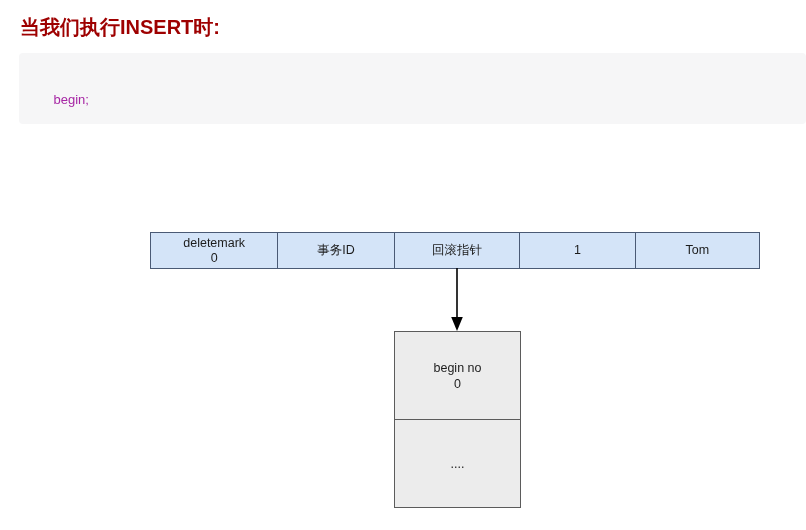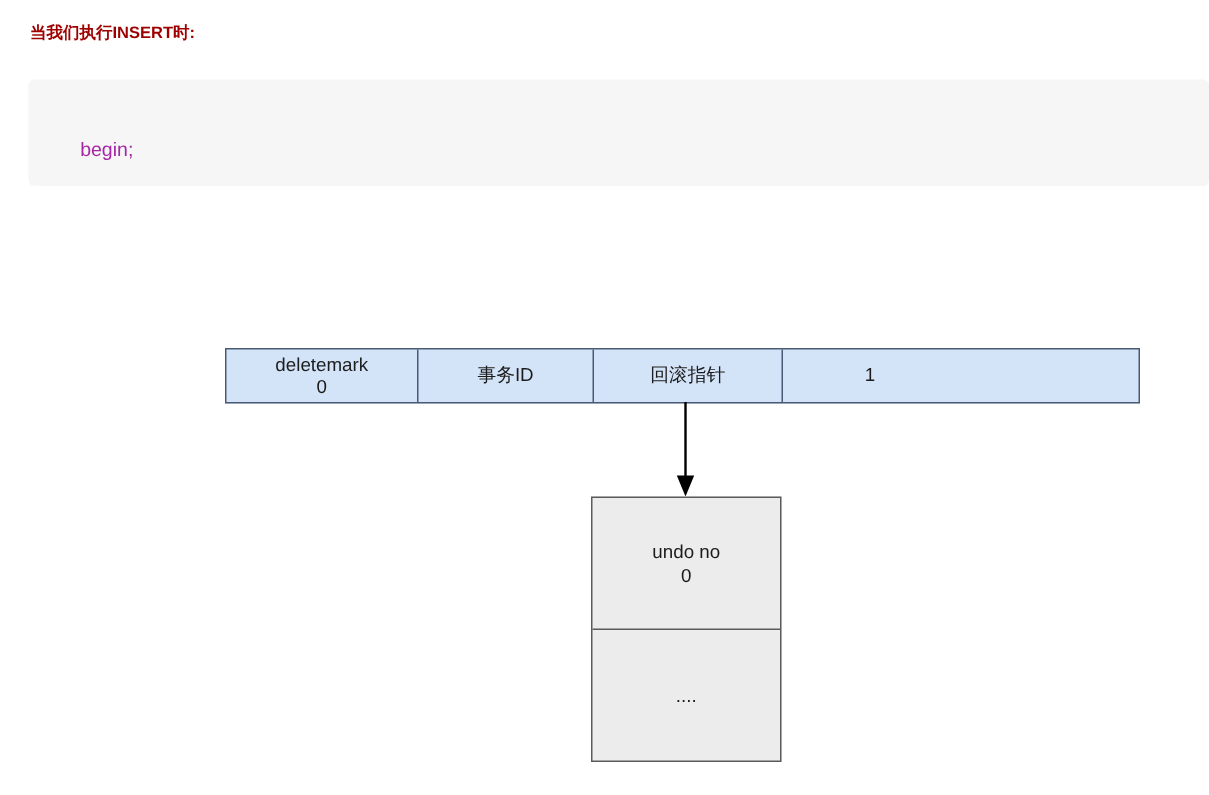--- a/index.html
+++ b/index.html
@@ -13,21 +13,21 @@
     position: relative;
     font-family: "Liberation Sans", sans-serif;
     overflow: hidden;
   }
 
   
   #section-heading {
     position: absolute;
     left: 20px;
     top: 14px;
-    font-size: 11px;
+    font-size: 20px;
     font-weight: bold;
     color: #9e0000;
     letter-spacing: 0px;
     white-space: nowrap;
   }
 
   
   #code-block {
     position: absolute;
     left: 19px;
@@ -135,28 +135,31 @@
   </div>
   <div class="cell c1">
     <span>事务ID</span>
   </div>
   <div class="cell c2">
     <span>回滚指针</span>
   </div>
   <div class="cell c3">
     <span>1</span>
   </div>
+  <div class="cell c4">
+    <span>Tom</span>
+  </div>
 </div>
 
 <svg id="pointer-arrow" viewBox="0 0 30 64">
   <line x1="14" y1="0" x2="14" y2="52" stroke="#000000" stroke-width="1.6"></line>
   <polygon points="14,63 8.2,49 19.8,49" fill="#000000"></polygon>
 </svg>
 
 <div id="undo-log-box">
   <div class="ucell">
-    <span>undo no</span>
+    <span>begin no</span>
     <span>0</span>
   </div>
   <div class="ucell">
     <span>....</span>
   </div>
 </div>
 
 </body></html>

